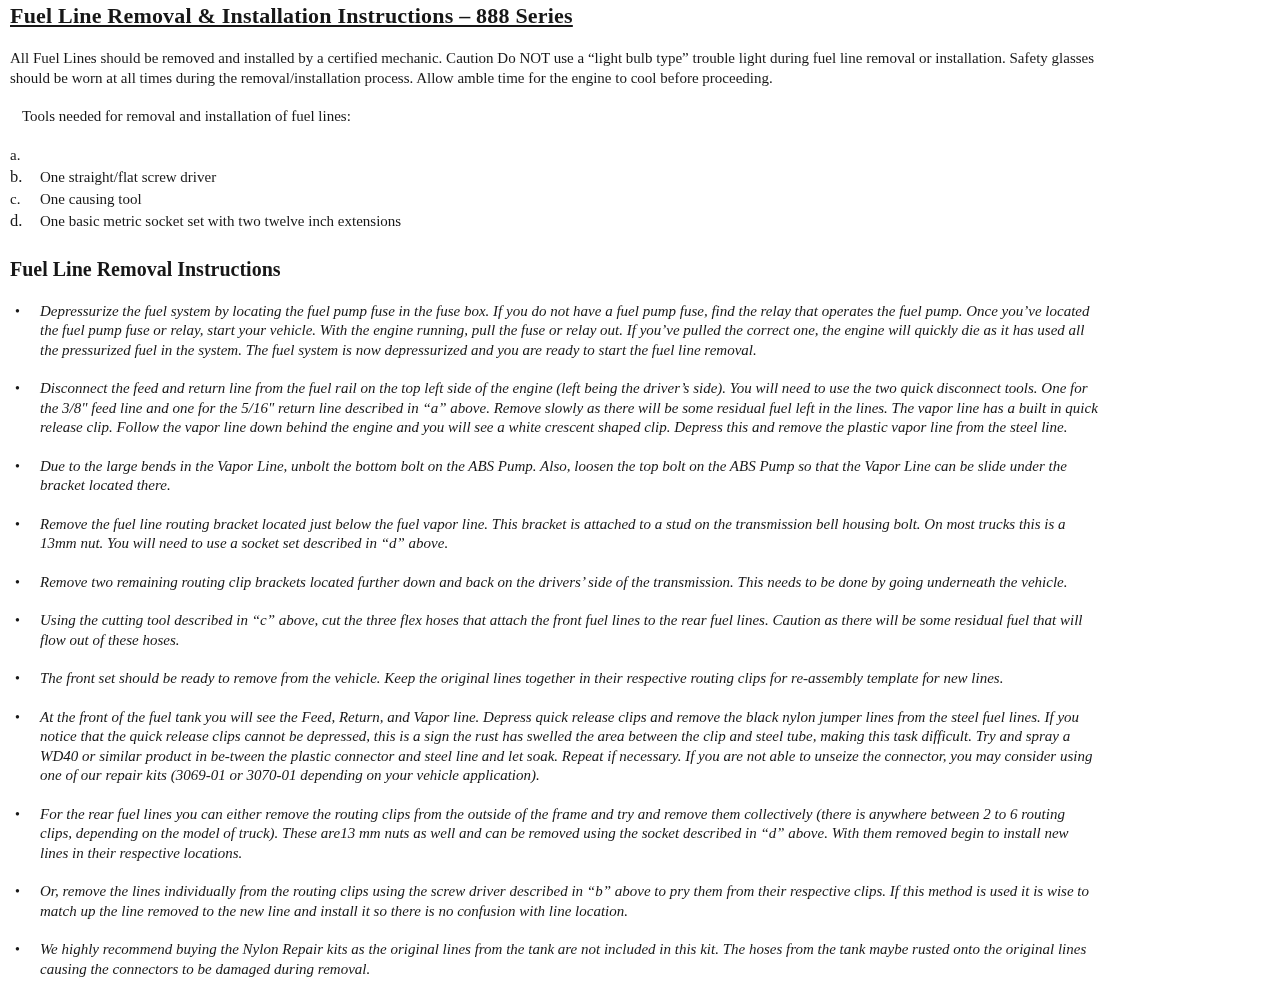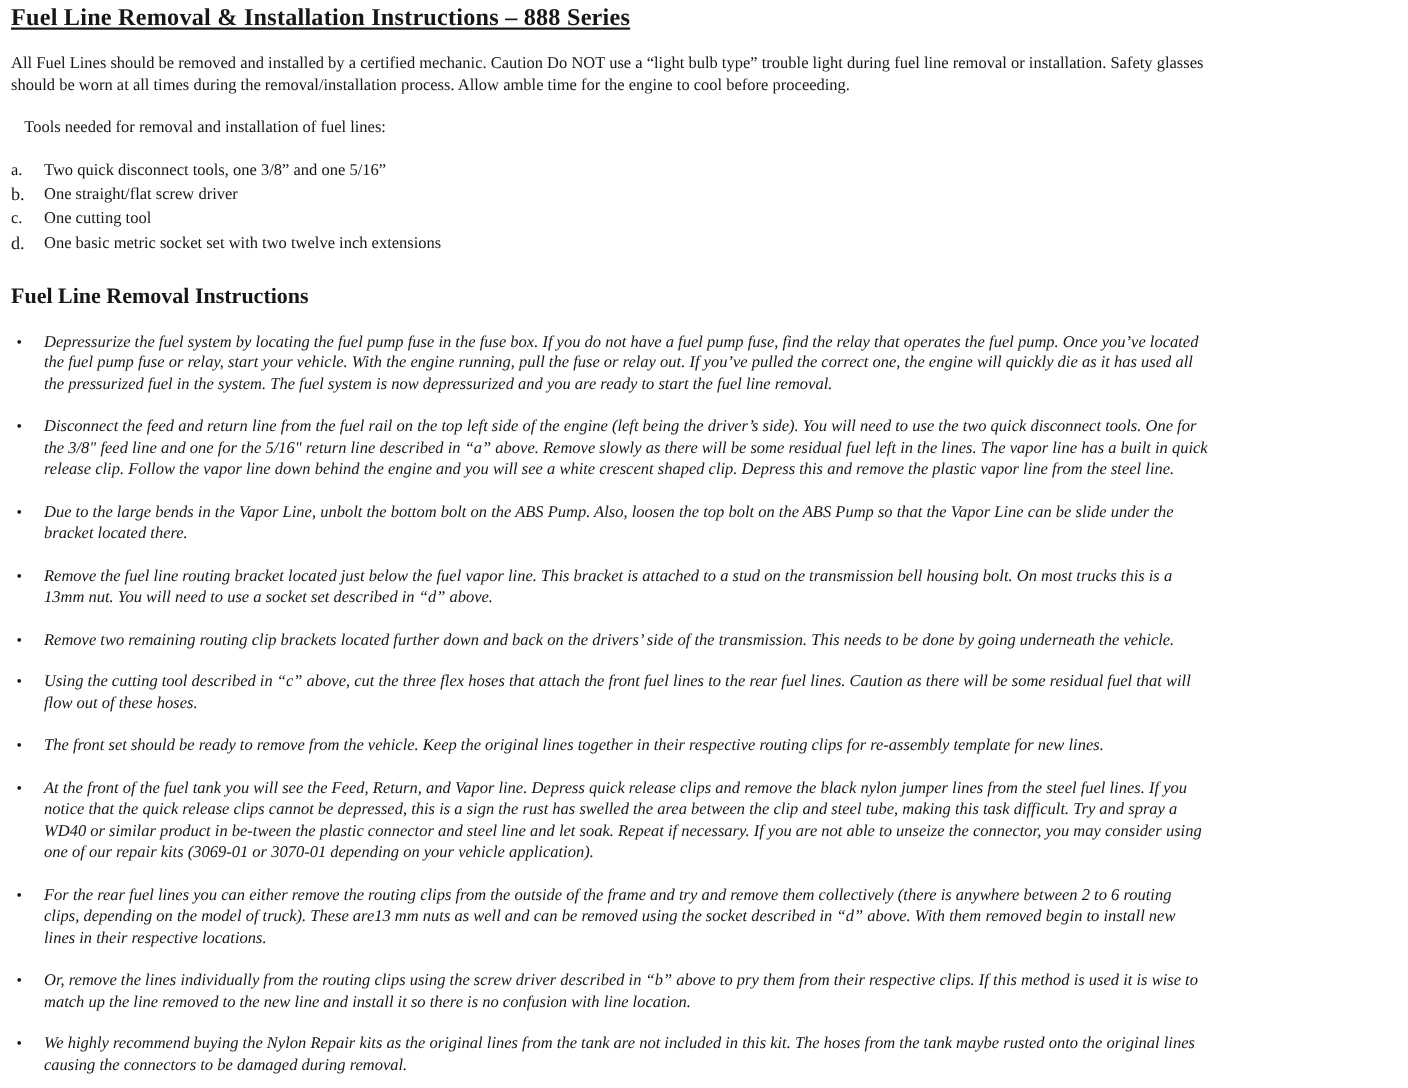--- a/index.html
+++ b/index.html
@@ -89,29 +89,28 @@
 
   <h1 class="doc-title">Fuel Line Removal &amp; Installation Instructions – 888 Series</h1>
 
   <p class="body-text intro">All Fuel Lines should be removed and installed by a certified mechanic. Caution Do NOT use a “light bulb type” trouble light during fuel line removal or installation. Safety glasses should be worn at all times during the removal/installation process.  Allow amble time for the engine to cool before proceeding.</p>
 
   <p class="body-text tools-heading">Tools needed for removal and installation of fuel lines:</p>
 
   <ol class="tools-list">
     <li>
       <span class="tool-marker">a.</span>
-      <span>Two quick disconnect tools, one 3/8” and one 5/16”</span>
     </li>
     <li>
       <span class="tool-marker">b.</span>
       <span>One straight/flat screw driver</span>
     </li>
     <li>
       <span class="tool-marker">c.</span>
-      <span>One cutting tool</span>
+      <span>One causing tool</span>
     </li>
     <li>
       <span class="tool-marker">d.</span>
       <span>One basic metric socket set with two twelve inch extensions</span>
     </li>
   </ol>
 
   <h2 class="section-heading">Fuel Line Removal Instructions</h2>
 
   <div class="bullet-list body-text">

